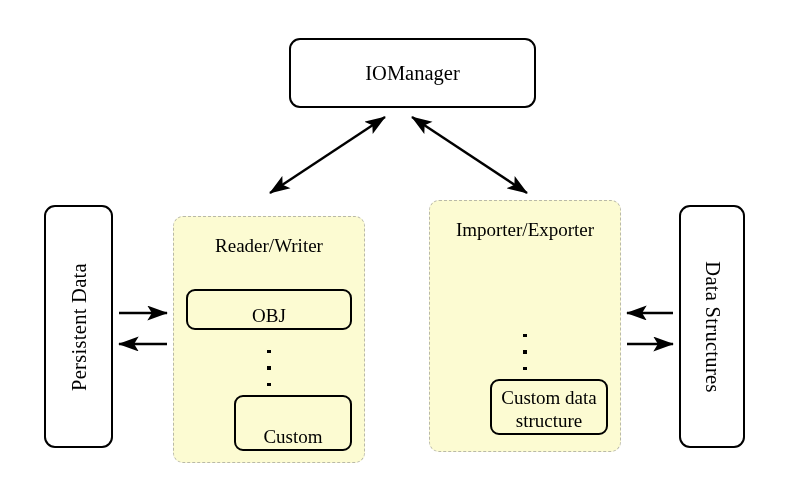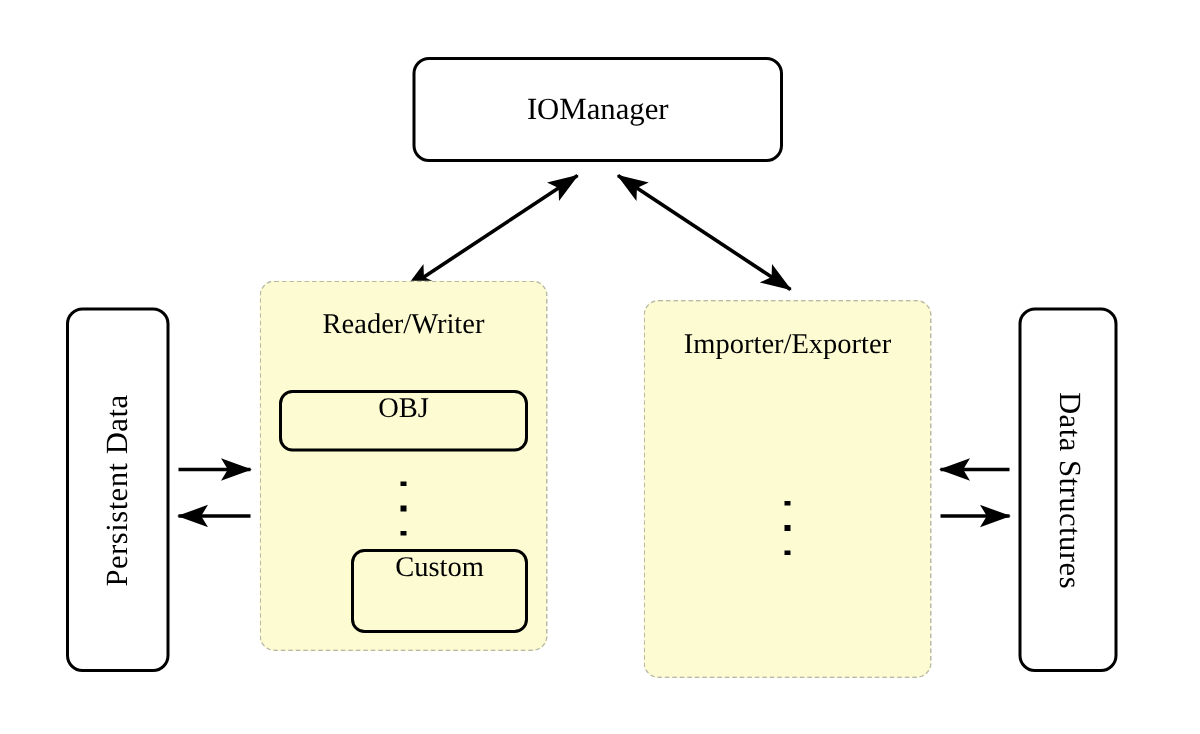--- a/index.html
+++ b/index.html
@@ -23,20 +23,21 @@
     position: absolute;
     box-sizing: border-box;
     display: flex;
     align-items: center;
     justify-content: center;
     text-align: center;
     background: #ffffff;
     border: 2.2px solid #000000;
     border-radius: 9px;
     line-height: 1.18;
+    margin-left: 14px;
   }
   
   #io-manager {
     left: 275px;
     top: 38px;
     width: 247px;
     height: 70px;
     font-size: 20.5px;
     border-radius: 11px;
   }
@@ -78,21 +79,21 @@
   
   .panel {
     position: absolute;
     box-sizing: border-box;
     background: #fcfbd2;
     border: 1.6px dashed #b9b9a8;
     border-radius: 10px;
   }
   #panel-reader-writer {
     left: 173px;
-    top: 187px;
+    top: 216px;
     width: 192px;
     height: 247px;
   }
   #panel-importer-exporter {
     left: 429px;
     top: 200px;
     width: 192px;
     height: 252px;
   }
   .panel-title {
@@ -106,21 +107,21 @@
   }
   .inner-box {
     position: absolute;
     box-sizing: border-box;
     left: 12px;
     right: 12px;
     background: #fcfbd2;
     border: 2.6px solid #000000;
     border-radius: 9px;
     display: flex;
-    align-items: flex-start;
+    align-items: flex-end;
     justify-content: center;
     text-align: center;
     font-size: 19px;
     line-height: 1.2;
   }
   .inner-box.top {
     top: 72px;
     height: 41px;
   }
   .inner-box.bottom {
@@ -209,15 +210,21 @@
     </div>
   </div>
 
   <div class="panel" id="panel-importer-exporter">
     <div class="panel-title">Importer/Exporter</div>
     <div class="vdots">
       <i></i>
         <i></i>
         <i></i>
     </div>
+    <div class="inner-box bottom">
+      <span>
+        <span>Custom data</span><br>
+        <span>structure</span>
+      </span>
+    </div>
   </div>
 
 </div>
 
 </body></html>

